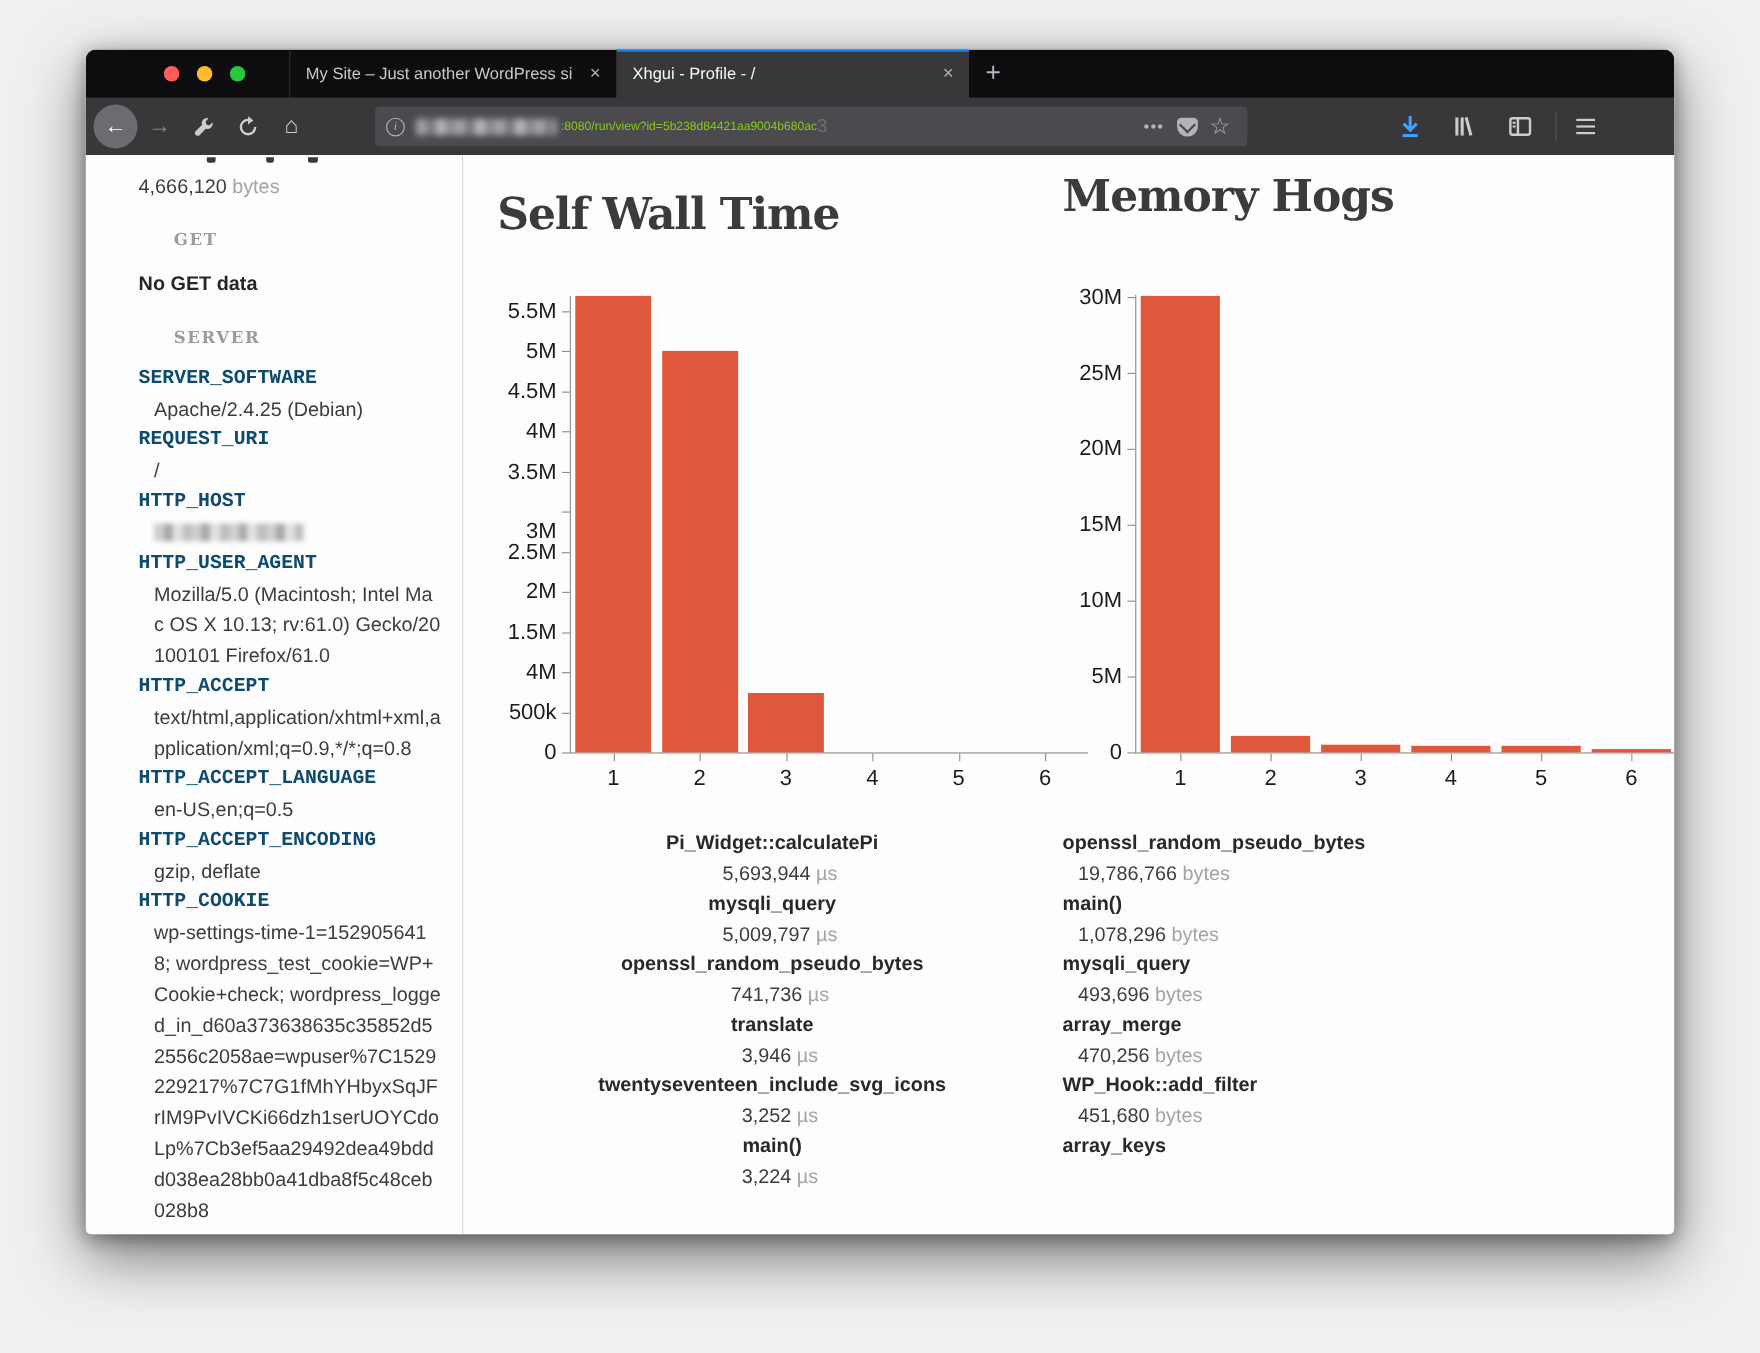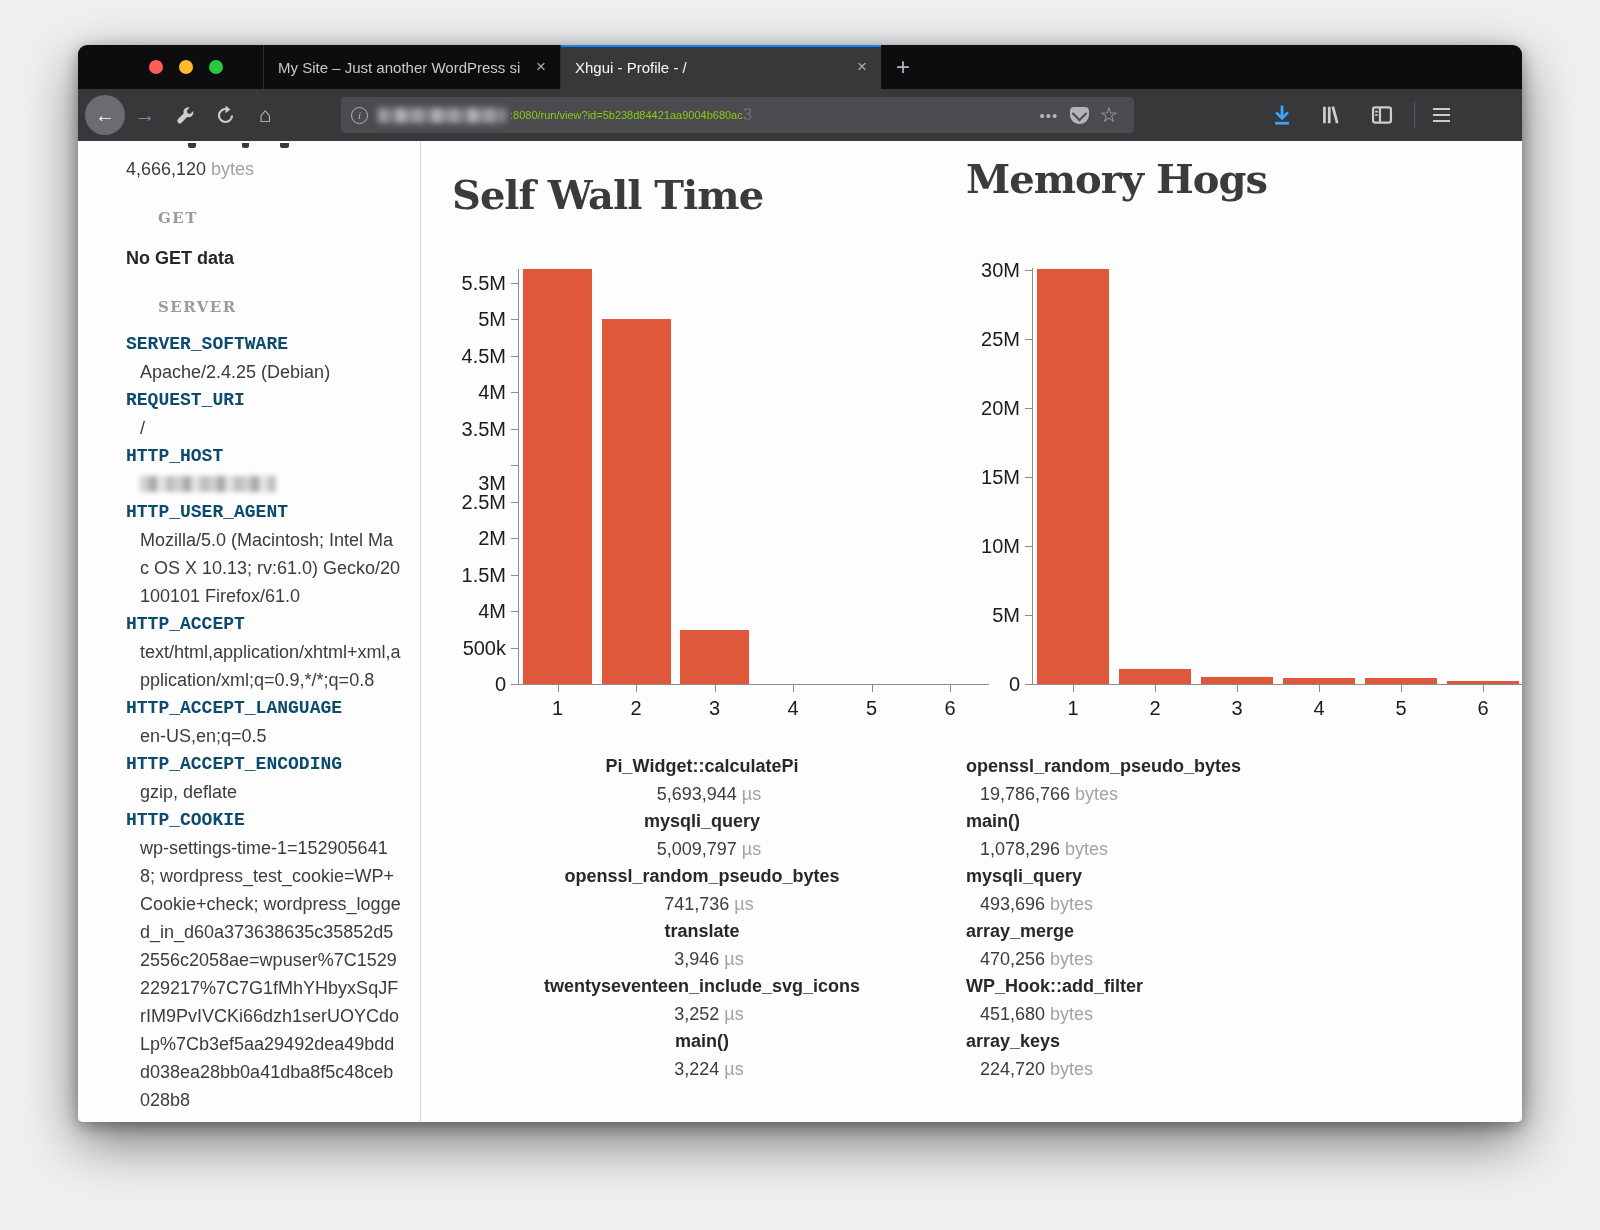--- a/index.html
+++ b/index.html
@@ -280,21 +280,20 @@
             <div class="rk-val"><span>19,786,766 </span><span class="unit">bytes</span></div>
             <div class="rk-name">main()</div>
             <div class="rk-val"><span>1,078,296 </span><span class="unit">bytes</span></div>
             <div class="rk-name">mysqli_query</div>
             <div class="rk-val"><span>493,696 </span><span class="unit">bytes</span></div>
             <div class="rk-name">array_merge</div>
             <div class="rk-val"><span>470,256 </span><span class="unit">bytes</span></div>
             <div class="rk-name">WP_Hook::add_filter</div>
             <div class="rk-val"><span>451,680 </span><span class="unit">bytes</span></div>
             <div class="rk-name">array_keys</div>
-            <div class="rk-val"><span>224,720 </span><span class="unit">bytes</span></div>
           </div>
       <div class="axis" style="left: 954px; top: 127px; width: 1px; height: 417px;"></div>
           <div class="axis" style="left: 954px; top: 543px; width: 490px; height: 1px;"></div>
           <div class="ytick-dash" style="left: 947px; top: 543px;"></div>
           <div class="ytick-label" style="left: 862px; top: 533px;">0</div>
           <div class="ytick-dash" style="left: 947px; top: 474px;"></div>
           <div class="ytick-label" style="left: 862px; top: 464px;">5M</div>
           <div class="ytick-dash" style="left: 947px; top: 405px;"></div>
           <div class="ytick-label" style="left: 862px; top: 395px;">10M</div>
           <div class="ytick-dash" style="left: 947px; top: 336px;"></div>

